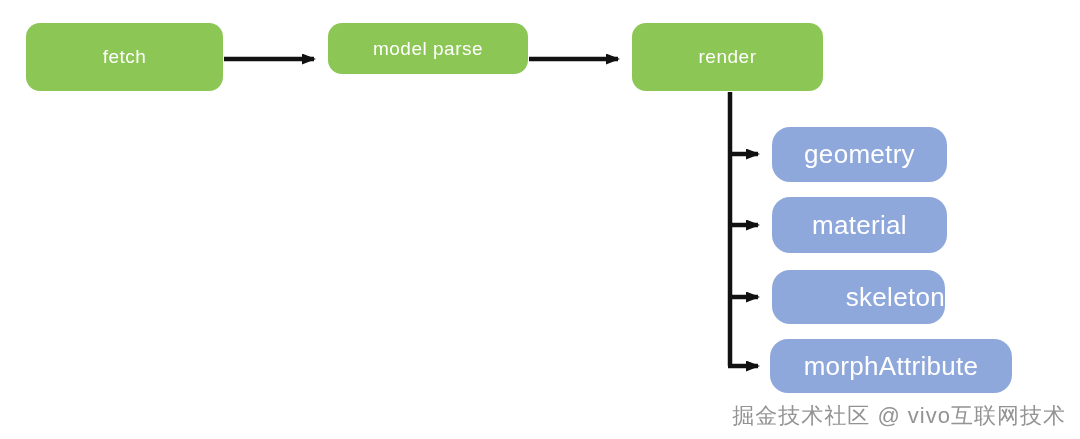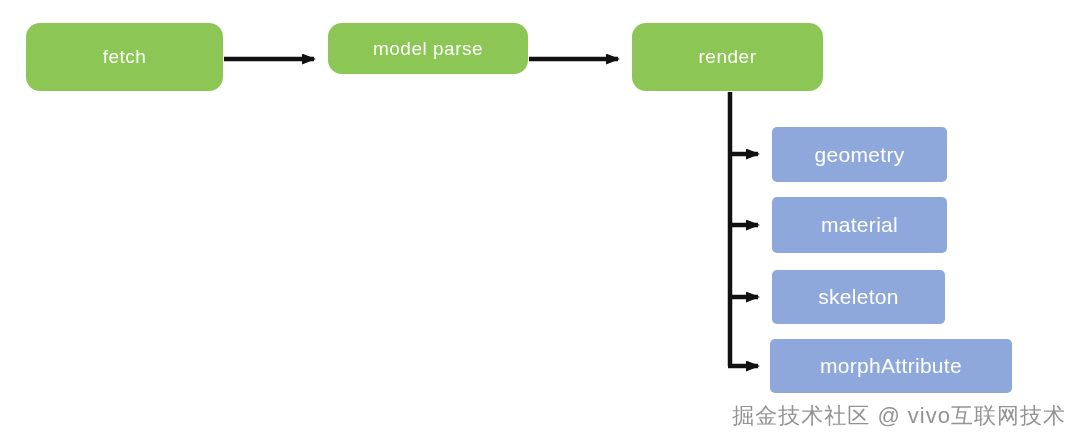--- a/index.html
+++ b/index.html
@@ -25,32 +25,32 @@
     user-select: none;
   }
   .node.main {
     background: var(--green, #8CC655);
     border-radius: 14px;
     font-size: 19px;
     letter-spacing: 0.5px;
   }
   .node.child {
     background: var(--blue, #8FA8DC);
-    border-radius: 5px;
-    font-size: 21px;
+    border-radius: 18px;
+    font-size: 26px;
     letter-spacing: 0.3px;
   }
   
   .node-fetch        { left: 26px;  top: 23px;  width: 197px; height: 68px; }
   .node-model-parse  { left: 328px; top: 23px;  width: 200px; height: 51px; }
   .node-render       { left: 632px; top: 23px;  width: 191px; height: 68px; }
   
   .node-geometry        { left: 772px; top: 127px; width: 175px; height: 55px; }
   .node-material        { left: 772px; top: 197px; width: 175px; height: 56px; justify-content: center; }
-  .node-skeleton        { left: 772px; top: 270px; width: 173px; height: 54px; }
+  .node-skeleton        { left: 772px; top: 270px; width: 173px; height: 54px; justify-content: flex-end; }
   .node-morph-attribute { left: 770px; top: 339px; width: 242px; height: 54px; }
 
   .connectors {
     position: absolute;
     left: 0;
     top: 0;
     width: 1080px;
     height: 439px;
     pointer-events: none;
   }

